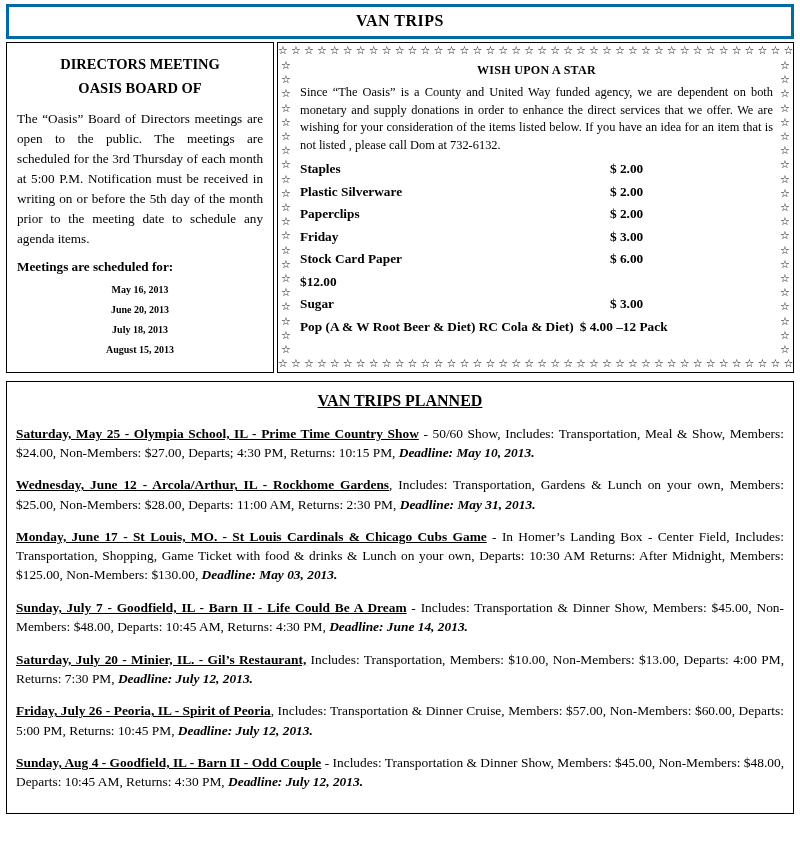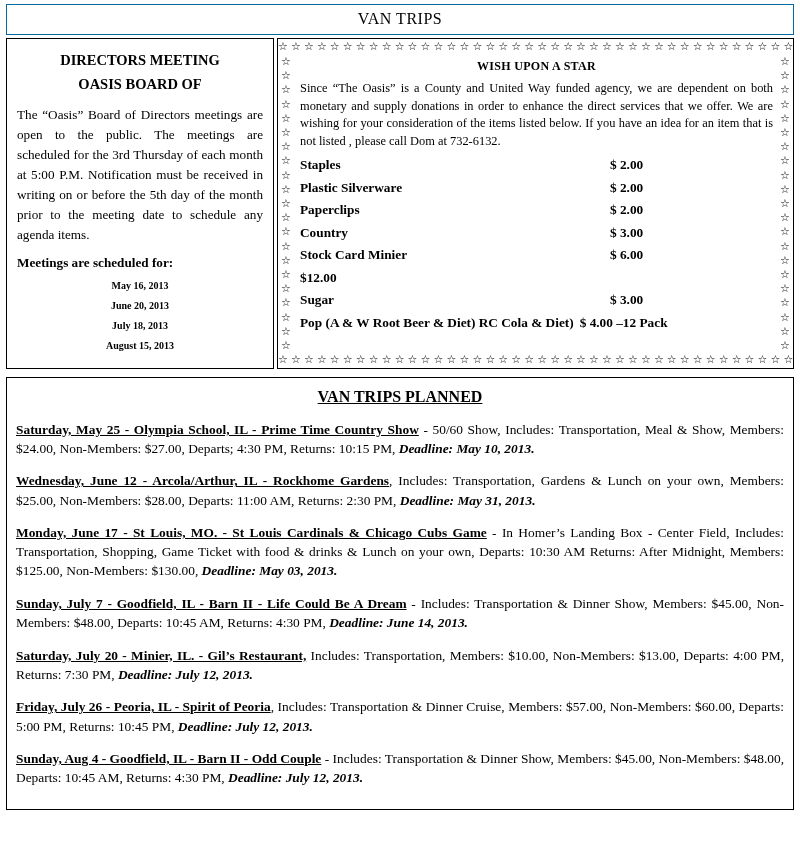--- a/index.html
+++ b/index.html
@@ -16,23 +16,23 @@
   }
   .page {
     width: 800px;
     height: 853px;
     box-sizing: border-box;
     padding: 4px 6px 4px 6px;
     position: relative;
   }
   
   .title-bar {
-    border: 1px solid #0369a1;
-    text-align: center;
-    font-weight: normal;
+    border: 3px solid #0369a1;
+    text-align: center;
+    font-weight: bold;
     font-size: 16px;
     letter-spacing: 0.5px;
     padding: 5px 0 6px 0;
     margin-bottom: 3px;
   }
   
   .top-row {
     display: flex;
     align-items: stretch;
     gap: 3px;
@@ -204,25 +204,25 @@
             </li>
             <li class="wish-item">
               <span class="nm">Plastic Silverware</span>
               <span class="pr">$  2.00</span>
             </li>
             <li class="wish-item">
               <span class="nm">Paperclips</span>
               <span class="pr">$  2.00</span>
             </li>
             <li class="wish-item">
-              <span class="nm">Country</span>
+              <span class="nm">Friday</span>
               <span class="pr">$  3.00</span>
             </li>
             <li class="wish-item">
-              <span class="nm">Stock Card Minier</span>
+              <span class="nm">Stock Card Paper</span>
               <span class="pr">$  6.00</span>
             </li>
             <li class="wish-item">
               <span class="pr">$12.00</span>
             </li>
             <li class="wish-item">
               <span class="nm">Sugar</span>
               <span class="pr">$  3.00</span>
             </li>
             <li class="wish-item wide">

